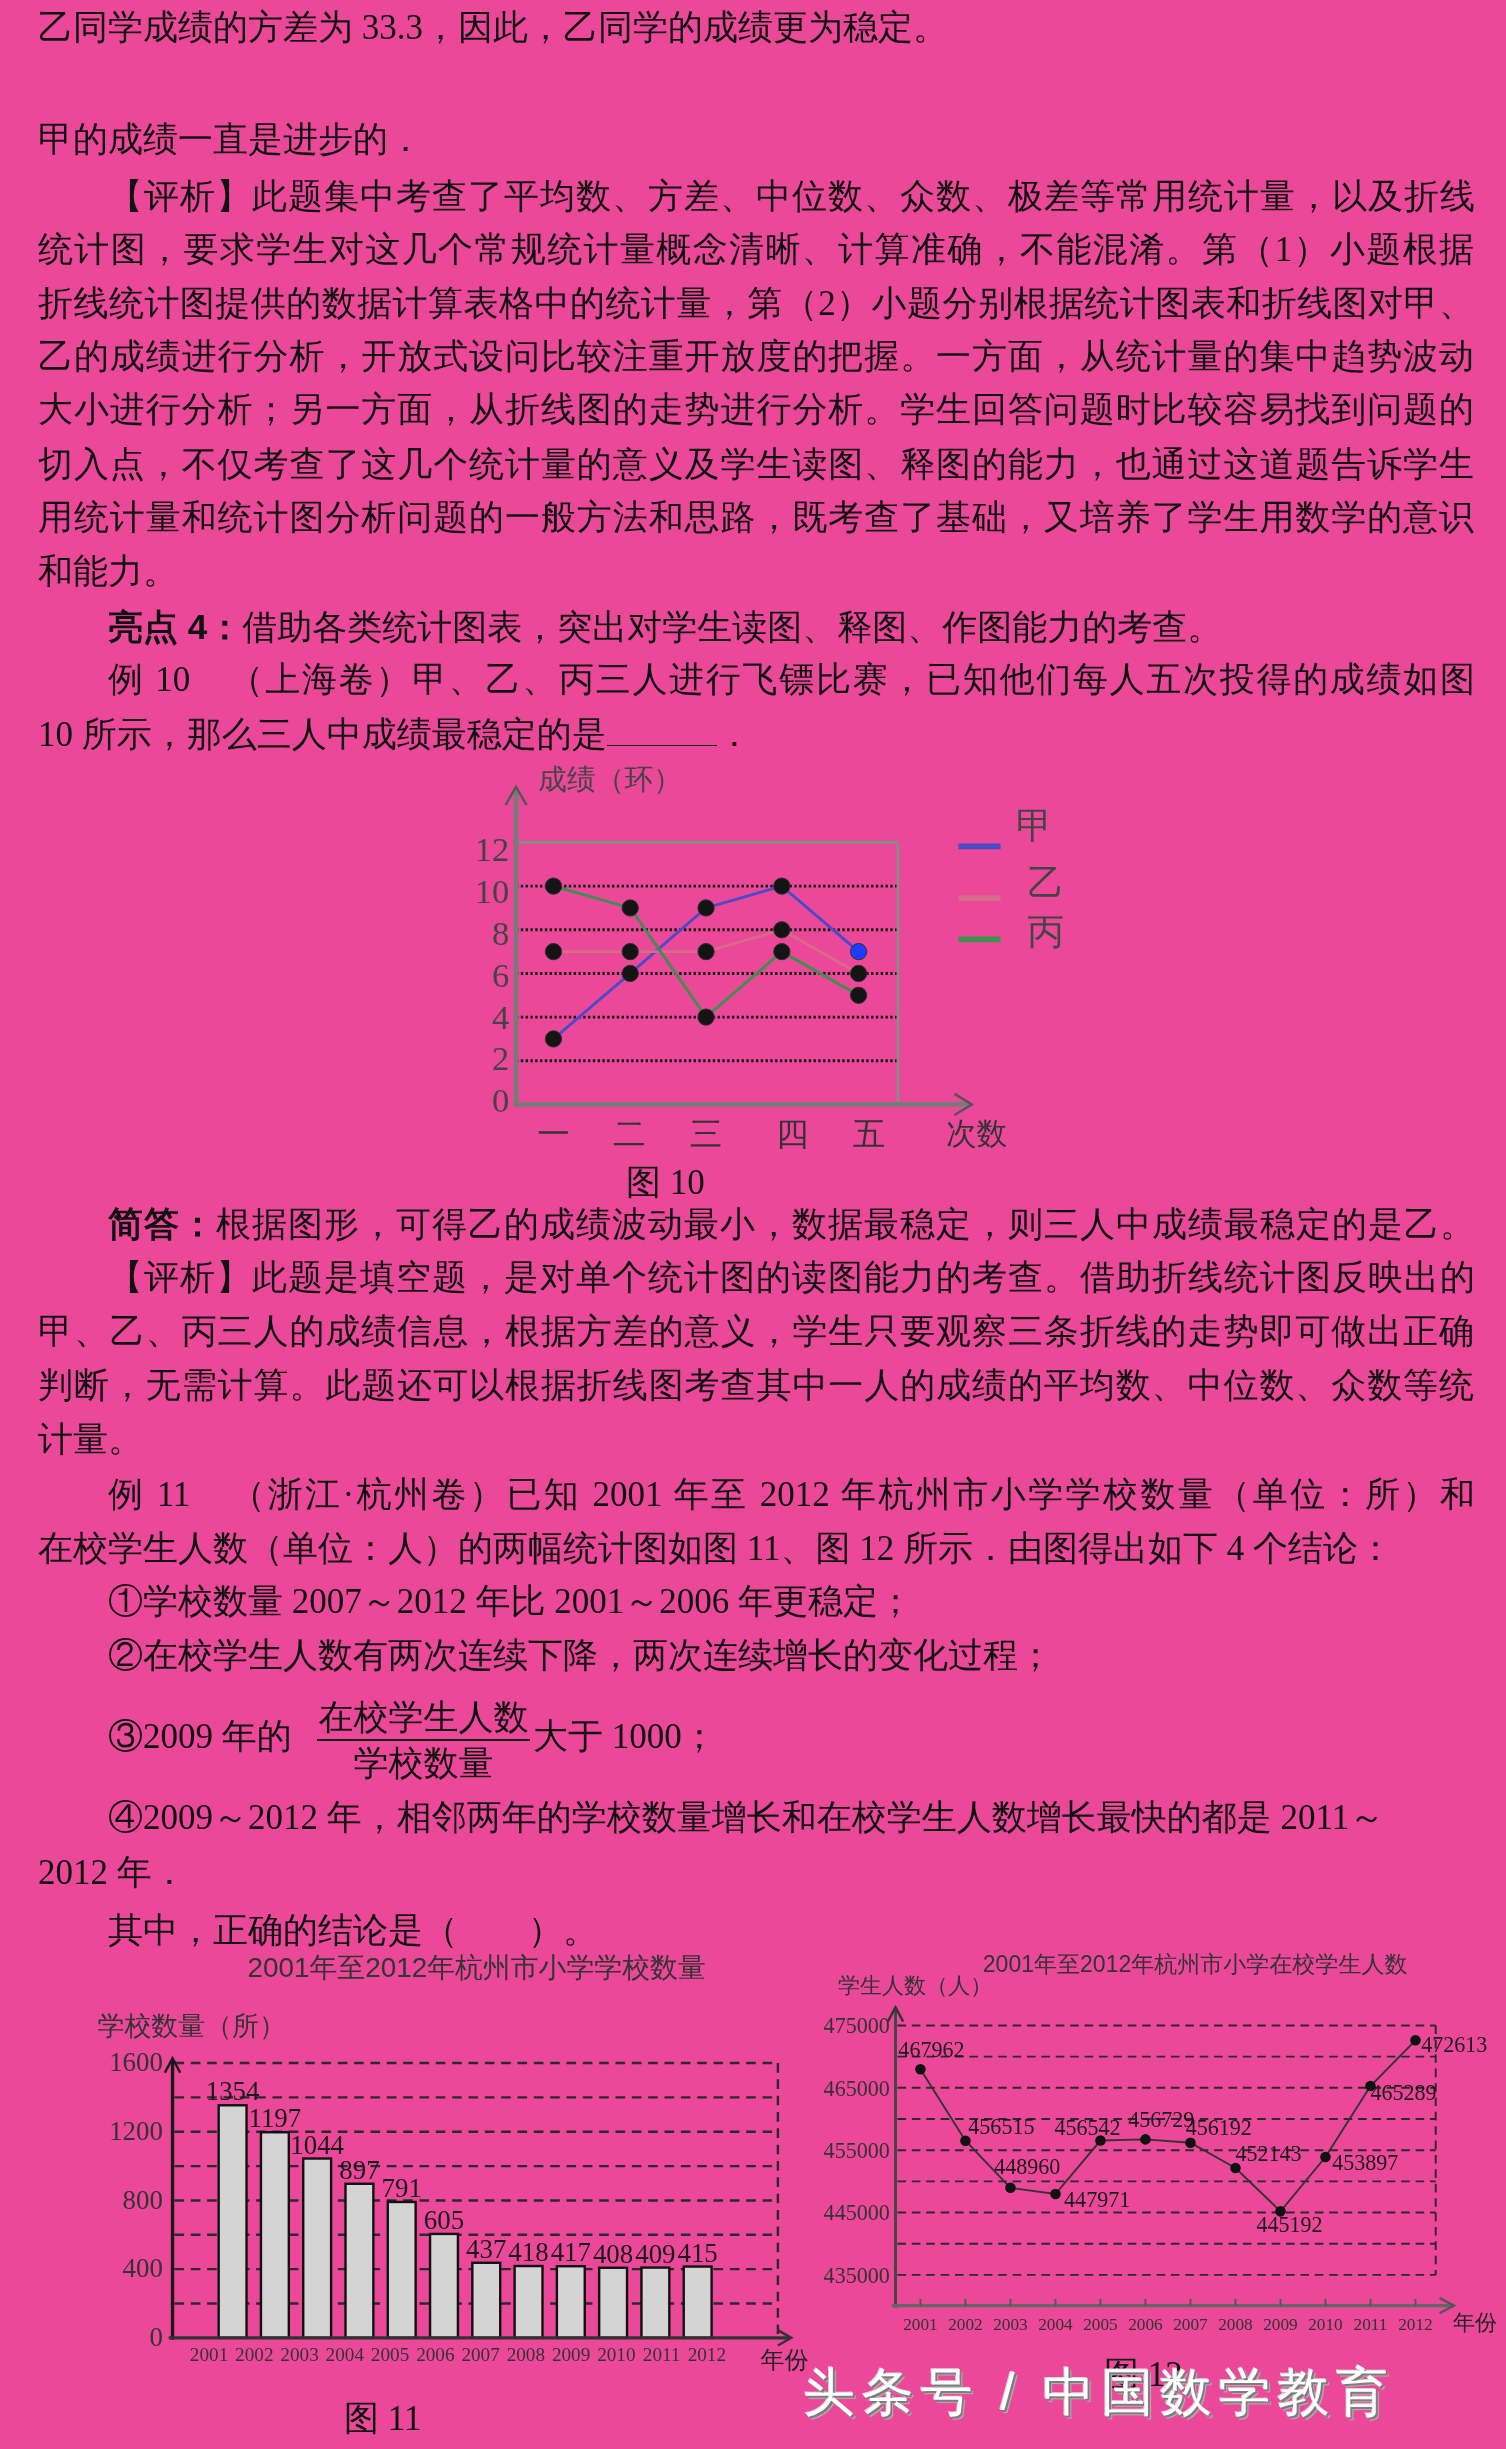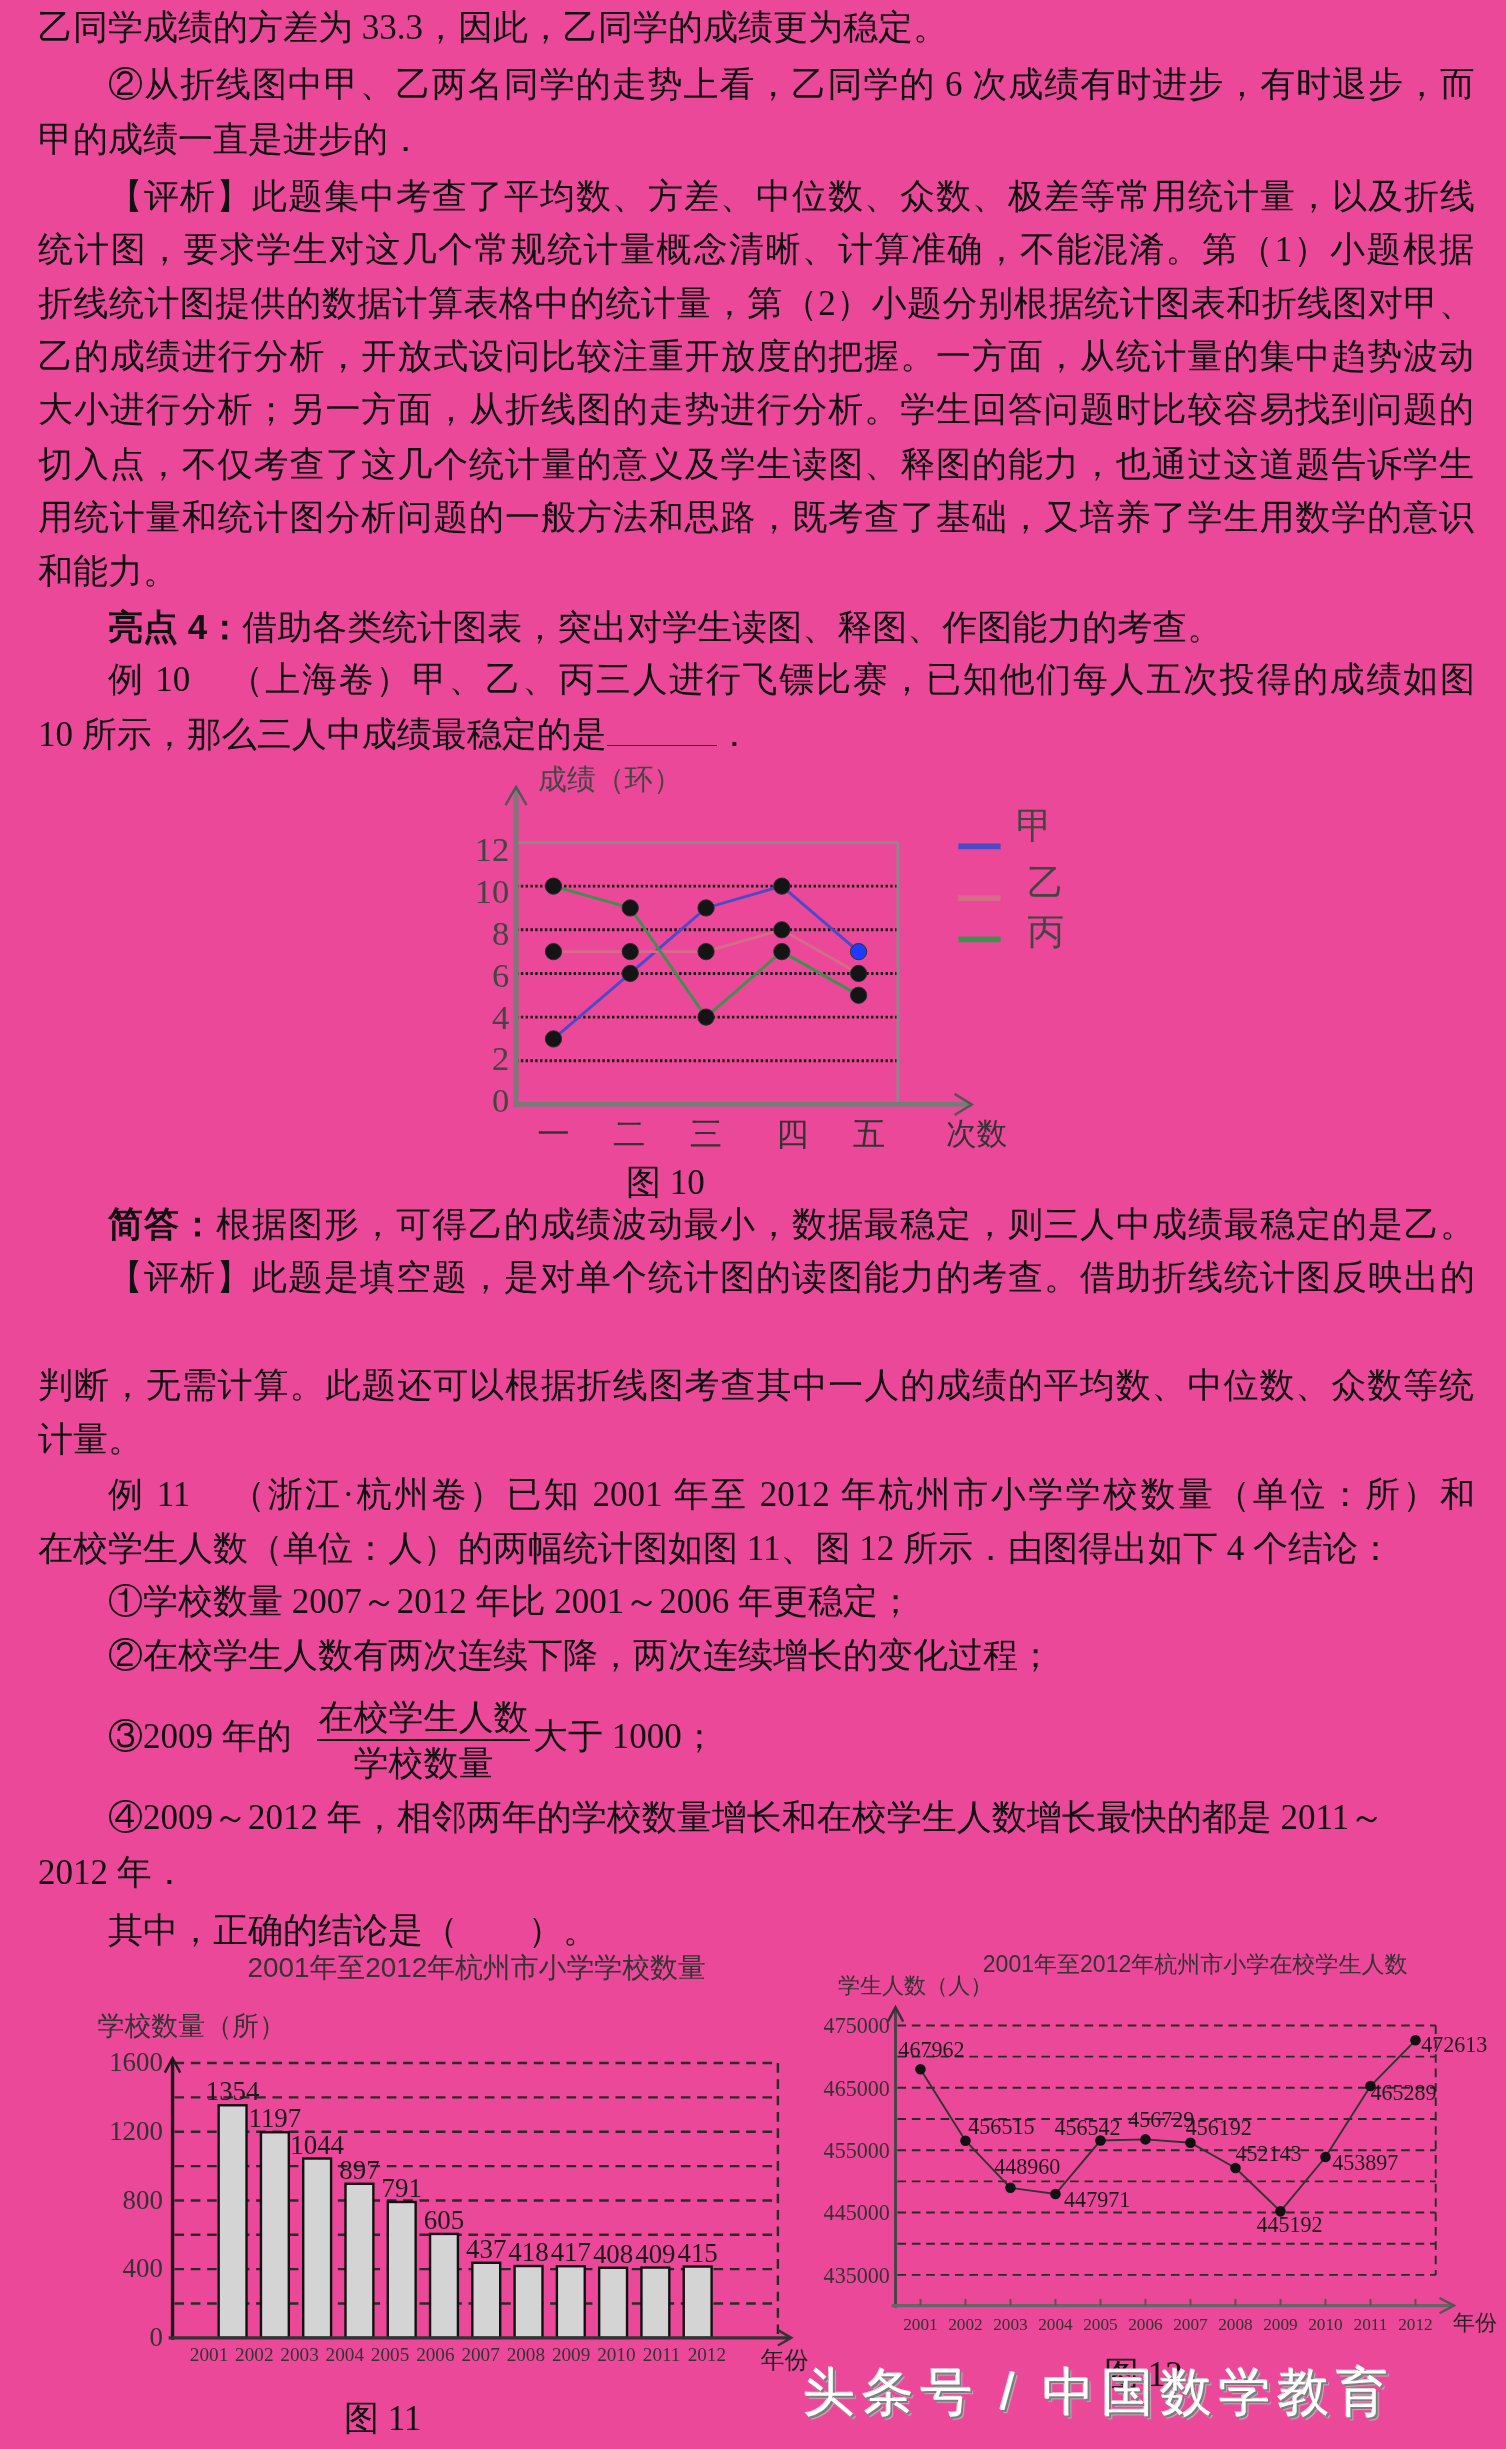--- a/index.html
+++ b/index.html
@@ -69,21 +69,20 @@
     text-shadow: 1.9px 1.9px 0 #7d7d7d, 2.9px 2.9px 1px #b5b5b5, -1px -1px 0 #d8d8d8;
     z-index: 10;
   }
 </style>
 </head>
 <body>
 
 <div id="page">
 
   <div class="line noind" style="top:6.7px">乙同学成绩的方差为 33.3，因此，乙同学的成绩更为稳定。</div>
-  <div class="line ind full" style="top:64px">②从折线图中甲、乙两名同学的走势上看，乙同学的 6 次成绩有时进步，有时退步，而</div>
   <div class="line noind" style="top:119px">甲的成绩一直是进步的．</div>
 
   <div class="line ind full" style="top:176px">【评析】此题集中考查了平均数、方差、中位数、众数、极差等常用统计量，以及折线</div>
   <div class="line noind full" style="top:229px">统计图，要求学生对这几个常规统计量概念清晰、计算准确，不能混淆。第（1）小题根据</div>
   <div class="line noind full" style="top:283px">折线统计图提供的数据计算表格中的统计量，第（2）小题分别根据统计图表和折线图对甲、</div>
   <div class="line noind full" style="top:336px">乙的成绩进行分析，开放式设问比较注重开放度的把握。一方面，从统计量的集中趋势波动</div>
   <div class="line noind full" style="top:389px">大小进行分析；另一方面，从折线图的走势进行分析。学生回答问题时比较容易找到问题的</div>
   <div class="line noind full" style="top:444px">切入点，不仅考查了这几个统计量的意义及学生读图、释图的能力，也通过这道题告诉学生</div>
   <div class="line noind full" style="top:497px">用统计量和统计图分析问题的一般方法和思路，既考查了基础，又培养了学生用数学的意识</div>
   <div class="line noind" style="top:551px">和能力。</div>
@@ -153,20 +152,21 @@
         <line x1="998" x2="1042" y1="978" y2="978" stroke="#3f8f4f" stroke-width="6"></line>
         <text x="1070" y="973" dominant-baseline="middle" font-size="38" fill="#444444" class="sans">丙</text>
       </g>
   </svg>
   <div class="caption" style="left:626px; top:1162px;">图 10</div>
 
   <div class="line ind full" style="top:1203px">
     <span class="lead-bold">简答：</span><span>根据图形，可得乙的成绩波动最小，数据最稳定，则三人中成绩最稳定的是乙。</span>
   </div>
   <div class="line ind full" style="top:1257px">【评析】此题是填空题，是对单个统计图的读图能力的考查。借助折线统计图反映出的</div>
+  <div class="line noind full" style="top:1311px">甲、乙、丙三人的成绩信息，根据方差的意义，学生只要观察三条折线的走势即可做出正确</div>
   <div class="line noind full" style="top:1365px">判断，无需计算。此题还可以根据折线图考查其中一人的成绩的平均数、中位数、众数等统</div>
   <div class="line noind" style="top:1419px">计量。</div>
 
   <div class="line ind full" style="top:1474px">
     <span class="lead-sans">例 11</span><span>　（浙江·杭州卷）已知 2001 年至 2012 年杭州市小学学校数量（单位：所）和</span>
   </div>
   <div class="line noind" style="top:1528px">在校学生人数（单位：人）的两幅统计图如图 11、图 12 所示．由图得出如下 4 个结论：</div>
   <div class="line ind" style="top:1581px">①学校数量 2007～2012 年比 2001～2006 年更稳定；</div>
   <div class="line ind" style="top:1635px">②在校学生人数有两次连续下降，两次连续增长的变化过程；</div>
 

